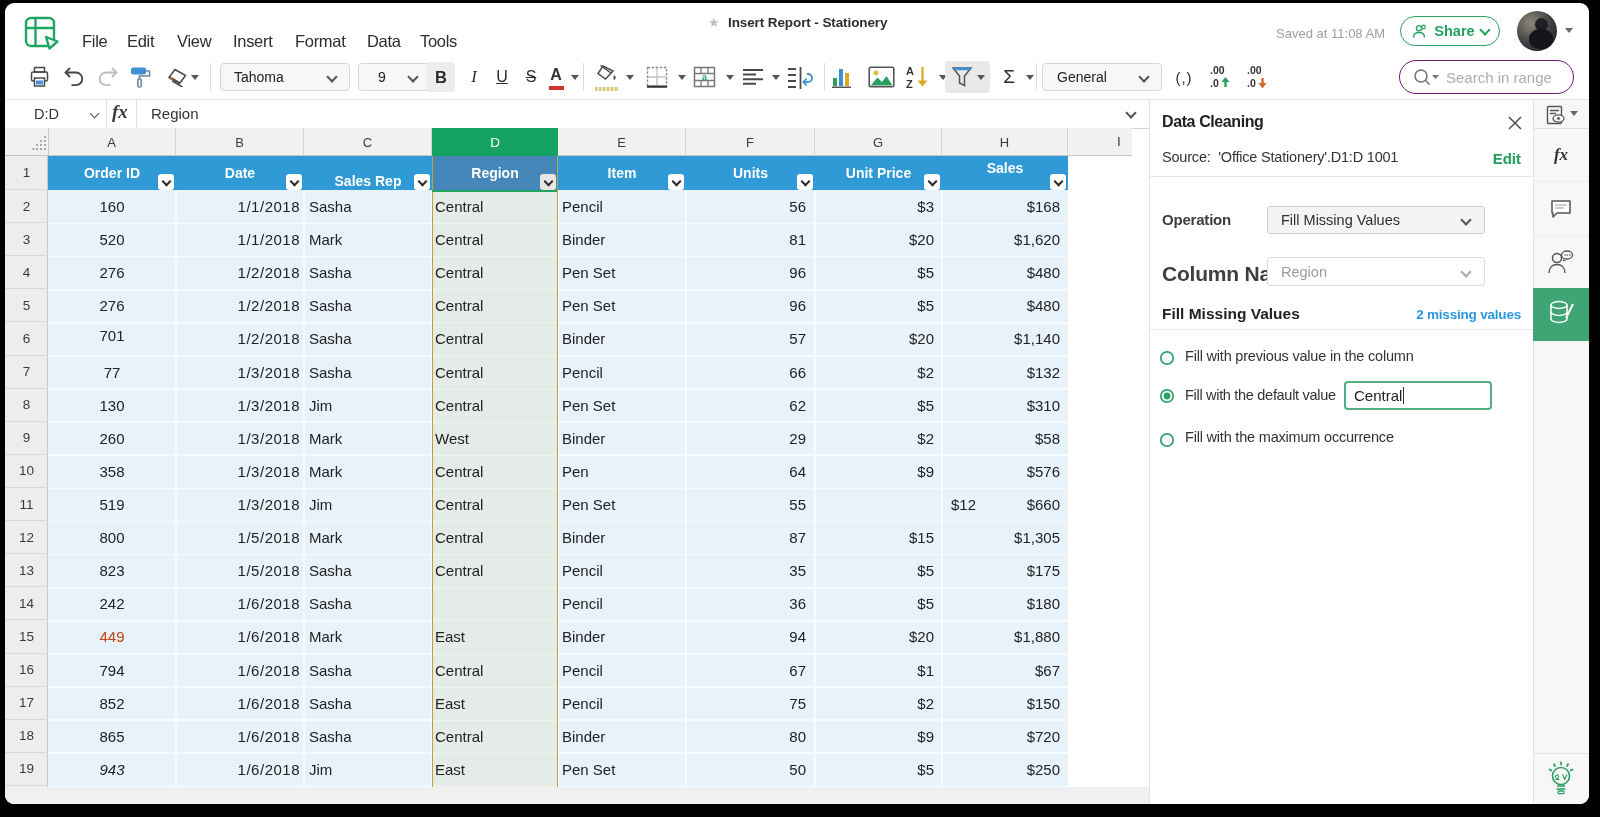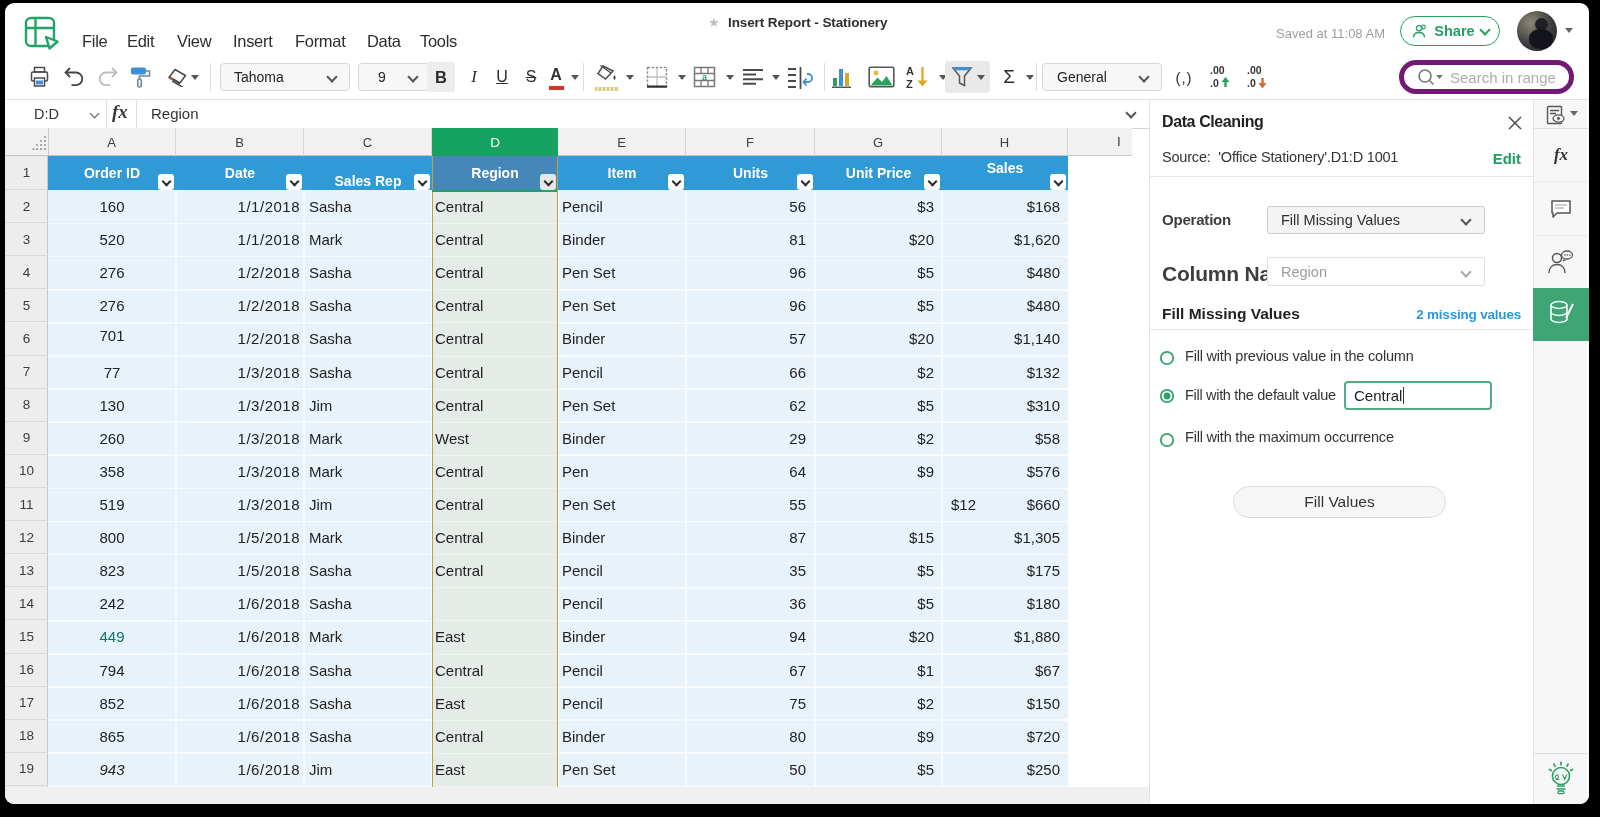--- a/index.html
+++ b/index.html
@@ -164,21 +164,21 @@
  <text x="2" y="23" font-size="10.5" font-weight="bold" fill="#333" font-family="Liberation Sans">.0</text>
  <line x1="17.5" y1="23" x2="17.5" y2="15" stroke="#2aa061" stroke-width="2.4"></line>
  <path d="M13.5 18 L17.5 13 L21.5 18 Z" fill="#2aa061"></path>
 </svg>
 <svg class="abs" style="left:1240px;top:61px" width="26" height="26" viewBox="0 0 26 26">
  <text x="2" y="10" font-size="10.5" font-weight="bold" fill="#333" font-family="Liberation Sans">.00</text>
  <text x="2" y="23" font-size="10.5" font-weight="bold" fill="#333" font-family="Liberation Sans">.0</text>
  <line x1="17.5" y1="14" x2="17.5" y2="21" stroke="#cd6a33" stroke-width="2.4"></line>
  <path d="M13.5 19 L17.5 24.5 L21.5 19 Z" fill="#cd6a33"></path>
 </svg>
-<div class="abs" style="left:1394px;top:57px;width:175px;height:34px;border:5px solid #701a75;border-radius:17px;display:flex;align-items:center;">
+<div class="abs" style="left:1394px;top:57px;width:175px;height:34px;border:1px solid #701a75;border-radius:17px;display:flex;align-items:center;">
  <svg style="margin-left:13px;" width="26" height="18" viewBox="0 0 26 18">
         <circle cx="8" cy="8" r="6" fill="none" stroke="#777" stroke-width="1.6"></circle>
         <line x1="12.5" y1="12.5" x2="16.5" y2="16.5" stroke="#777" stroke-width="1.6"></line>
         <path d="M19 7 l3.5 4 l3.5 -4 Z" fill="#777"></path>
       </svg>
  <span style="margin-left:7px;font-size:15px;color:#adadad;">Search in range</span>
 </div>
 <div class="abs" style="left:0;top:125px;width:1144px;height:1px;background:#d4d4d4;"></div>
 <div class="abs" style="left:29px;top:103px;font-size:14.5px;color:#333;">D:D</div>
 <div class="chev abs" style="left:86px;top:107px;border-width:1.5px;width:7px;height:7px;"></div>
@@ -403,21 +403,21 @@
 <div class="abs" style="left:681px;top:551.2px;width:120px;height:33.11px;display:flex;align-items:center;justify-content:flex-end;font-size:15px;color:#222;">35</div>
 <div class="abs" style="left:810px;top:551.2px;width:119px;height:33.11px;display:flex;align-items:center;justify-content:flex-end;font-size:15px;color:#222;">$5</div>
 <div class="abs" style="left:937px;top:551.2px;width:118px;height:33.11px;display:flex;align-items:center;justify-content:flex-end;font-size:15px;color:#222;">$175</div>
 <div class="abs" style="left:43px;top:584.3px;width:128px;height:33.11px;display:flex;align-items:center;justify-content:center;font-size:15px;color:#222;">242</div>
 <div class="abs" style="left:171px;top:584.3px;width:124px;height:33.11px;display:flex;align-items:center;justify-content:flex-end;font-size:15px;letter-spacing:0.5px;color:#222;">1/6/2018</div>
 <div class="abs" style="left:304px;top:584.3px;width:120px;height:33.11px;display:flex;align-items:center;font-size:15px;color:#222;">Sasha</div>
 <div class="abs" style="left:557px;top:584.3px;width:120px;height:33.11px;display:flex;align-items:center;font-size:15px;color:#222;">Pencil</div>
 <div class="abs" style="left:681px;top:584.3px;width:120px;height:33.11px;display:flex;align-items:center;justify-content:flex-end;font-size:15px;color:#222;">36</div>
 <div class="abs" style="left:810px;top:584.3px;width:119px;height:33.11px;display:flex;align-items:center;justify-content:flex-end;font-size:15px;color:#222;">$5</div>
 <div class="abs" style="left:937px;top:584.3px;width:118px;height:33.11px;display:flex;align-items:center;justify-content:flex-end;font-size:15px;color:#222;">$180</div>
-<div class="abs" style="left:43px;top:617.4px;width:128px;height:33.11px;display:flex;align-items:center;justify-content:center;font-size:15px;color:#0f766e;">449</div>
+<div class="abs" style="left:43px;top:617.4px;width:128px;height:33.11px;display:flex;align-items:center;justify-content:center;font-size:15px;color:#c2410c;">449</div>
 <div class="abs" style="left:171px;top:617.4px;width:124px;height:33.11px;display:flex;align-items:center;justify-content:flex-end;font-size:15px;letter-spacing:0.5px;color:#222;">1/6/2018</div>
 <div class="abs" style="left:304px;top:617.4px;width:120px;height:33.11px;display:flex;align-items:center;font-size:15px;color:#222;">Mark</div>
 <div class="abs" style="left:430px;top:617.4px;width:118px;height:33.11px;display:flex;align-items:center;font-size:15px;color:#222;">East</div>
 <div class="abs" style="left:557px;top:617.4px;width:120px;height:33.11px;display:flex;align-items:center;font-size:15px;color:#222;">Binder</div>
 <div class="abs" style="left:681px;top:617.4px;width:120px;height:33.11px;display:flex;align-items:center;justify-content:flex-end;font-size:15px;color:#222;">94</div>
 <div class="abs" style="left:810px;top:617.4px;width:119px;height:33.11px;display:flex;align-items:center;justify-content:flex-end;font-size:15px;color:#222;">$20</div>
 <div class="abs" style="left:937px;top:617.4px;width:118px;height:33.11px;display:flex;align-items:center;justify-content:flex-end;font-size:15px;color:#222;">$1,880</div>
 <div class="abs" style="left:43px;top:650.5px;width:128px;height:33.11px;display:flex;align-items:center;justify-content:center;font-size:15px;color:#222;">794</div>
 <div class="abs" style="left:171px;top:650.5px;width:124px;height:33.11px;display:flex;align-items:center;justify-content:flex-end;font-size:15px;letter-spacing:0.5px;color:#222;">1/6/2018</div>
 <div class="abs" style="left:304px;top:650.5px;width:120px;height:33.11px;display:flex;align-items:center;font-size:15px;color:#222;">Sasha</div>
@@ -483,21 +483,20 @@
     </svg>
 <div class="abs" style="left:1180px;top:384px;font-size:14.5px;letter-spacing:-0.3px;color:#333;">Fill with the default value</div>
 <div class="abs" style="left:1339px;top:378px;width:148px;height:29px;border:2px solid #53ad82;border-radius:4px;background:#fff;display:flex;align-items:center;">
  <span style="margin-left:8px;font-size:15px;color:#222;">Central</span>
  <div style="width:1px;height:17px;background:#333;margin-left:1px;"></div>
 </div>
 <svg class="abs" style="left:1154px;top:429px" width="16" height="16" viewBox="0 0 16 16">
       <circle cx="8" cy="8" r="6.2" fill="#fff" stroke="#35a46f" stroke-width="1.8"></circle>
     </svg>
 <div class="abs" style="left:1180px;top:426px;font-size:14.5px;letter-spacing:-0.2px;color:#333;">Fill with the maximum occurrence</div>
-<div class="abs" style="left:1228px;top:483px;width:213px;height:32px;background:#f6f6f6;border:1px solid #ddd;border-radius:17px;display:flex;align-items:center;justify-content:center;font-size:15.5px;color:#333;">Fill Values</div>
 <div class="abs" style="left:1528px;top:97px;width:56px;height:704px;background:#f7f7f7;border-left:1px solid #e2e2e2;"></div>
 <div class="abs" style="left:1528px;top:125px;width:56px;height:1px;background:#e0e0e0;"></div>
 <svg class="abs" style="left:1541px;top:102px" width="20" height="20" viewBox="0 0 20 20">
  <rect x="1.5" y="1.5" width="14" height="17" rx="1" fill="none" stroke="#555" stroke-width="1.4"></rect>
  <line x1="4" y1="5.5" x2="13" y2="5.5" stroke="#555" stroke-width="1.3"></line>
  <line x1="4" y1="8.5" x2="10" y2="8.5" stroke="#555" stroke-width="1.3"></line>
  <ellipse cx="12.5" cy="13.5" rx="5.5" ry="3.6" fill="#f7f7f7" stroke="#555" stroke-width="1.3"></ellipse>
  <circle cx="12.5" cy="13.5" r="1.4" fill="#555"></circle>
 </svg>
 <div class="caret abs" style="left:1565px;top:108px;border-top-color:#666;"></div>

